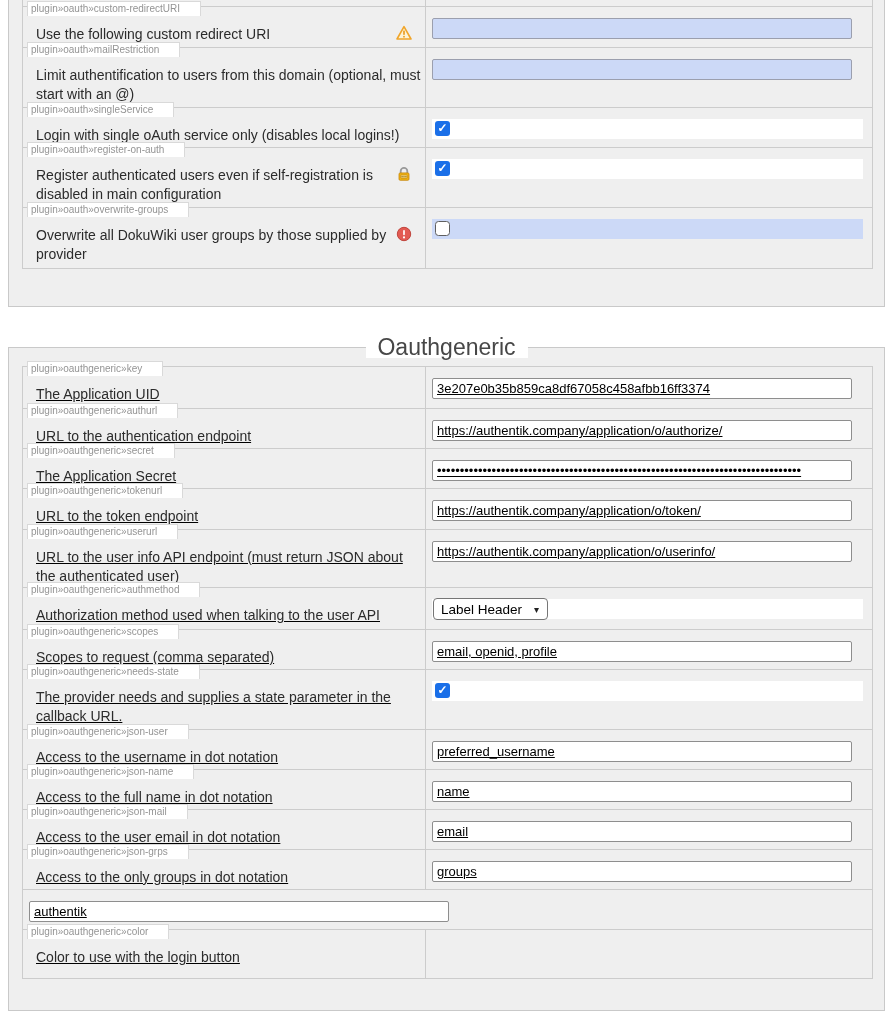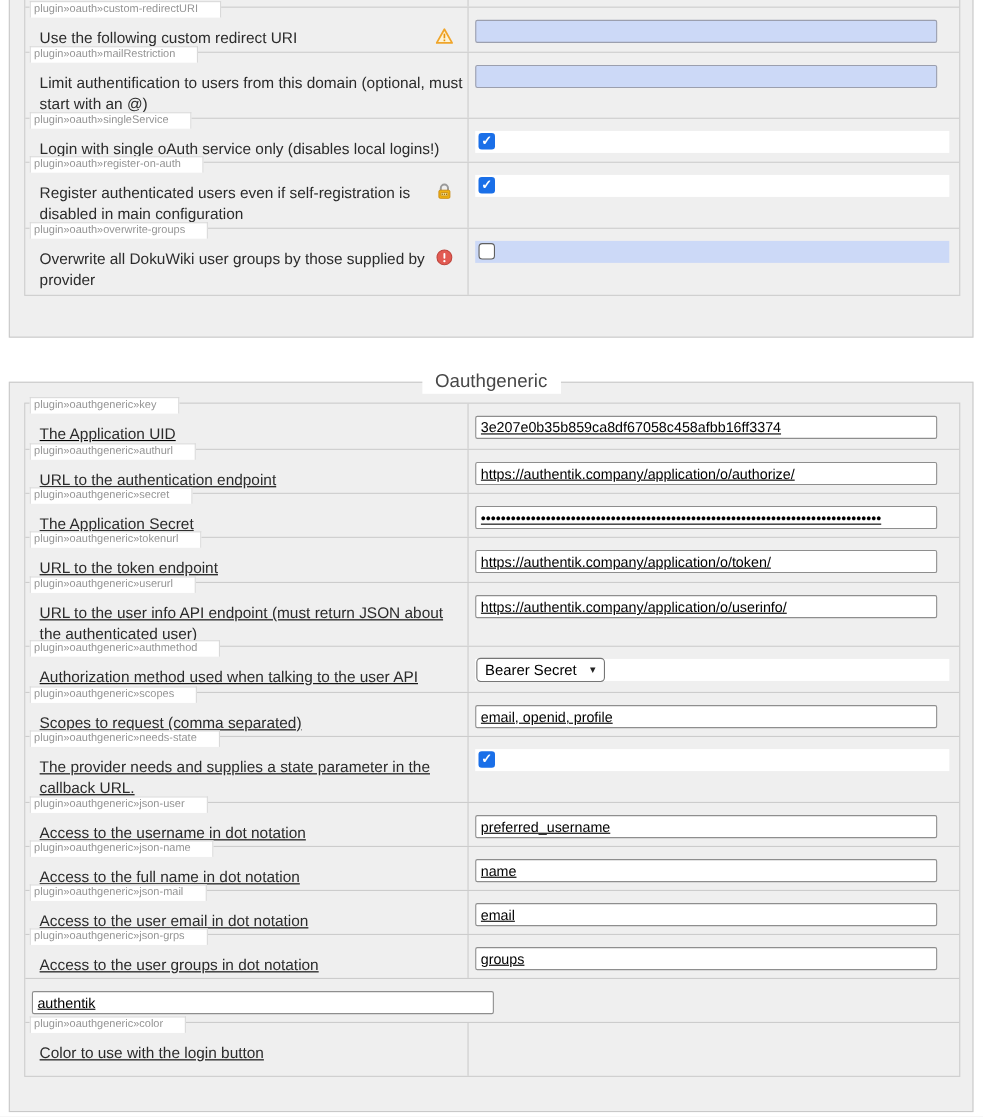--- a/index.html
+++ b/index.html
@@ -8,21 +8,21 @@
     background:#ffffff;font-family:"Liberation Sans",sans-serif;
   }
   .panel{
     position:absolute;left:8px;width:877px;box-sizing:border-box;
     background:#efefef;border:1px solid #c9c9c9;
   }
   #panel-oauth{top:-44px;height:351px;}
   #panel-generic{top:347px;height:664px;}
   .legend-heading{
     position:absolute;top:-12px;left:50%;transform:translateX(-50%);
-    background:#ffffff;padding:0 12px;font-size:17px;line-height:22px;color:#474747;
+    background:#ffffff;padding:0 12px;font-size:23px;line-height:22px;color:#474747;
     white-space:nowrap;
   }
   .cfg-table{
     position:absolute;left:13px;width:851px;box-sizing:border-box;
     border:1px solid #cccccc;
   }
   #table-oauth{top:0;}
   #table-generic{top:18px;text-decoration:underline;}
   .row{display:flex;box-sizing:border-box;border-bottom:1px solid #cccccc;position:relative;}
   .row.last{border-bottom:none;}
@@ -201,21 +201,21 @@
     </div>
 
     <div class="row" style="height:42px">
       <div class="c-label">
         <span class="outkey">plugin»oauthgeneric»authmethod</span>
         <div>Authorization method used when talking to the user API</div>
       </div>
       <div class="c-value">
         <div class="strip"></div>
         <div class="selectbox">
-          <span>Bearer Secret</span>
+          <span>Label Header</span>
           <span class="chev">▾</span>
         </div>
       </div>
     </div>
 
     <div class="row" style="height:40px">
       <div class="c-label">
         <span class="outkey">plugin»oauthgeneric»scopes</span>
         <div>Scopes to request (comma separated)</div>
       </div>
@@ -260,21 +260,21 @@
         <div>Access to the user email in dot notation</div>
       </div>
       <div class="c-value">
         <input class="inp" value="email" style="">
       </div>
     </div>
 
     <div class="row" style="height:40px">
       <div class="c-label">
         <span class="outkey">plugin»oauthgeneric»json-grps</span>
-        <div>Access to the user groups in dot notation</div>
+        <div>Access to the only groups in dot notation</div>
       </div>
       <div class="c-value">
         <input class="inp" value="groups" style="">
       </div>
     </div>
 
     <div class="row" style="height:40px">
       <div class="c-value">
         <input class="inp" value="authentik" style="">
       </div>

